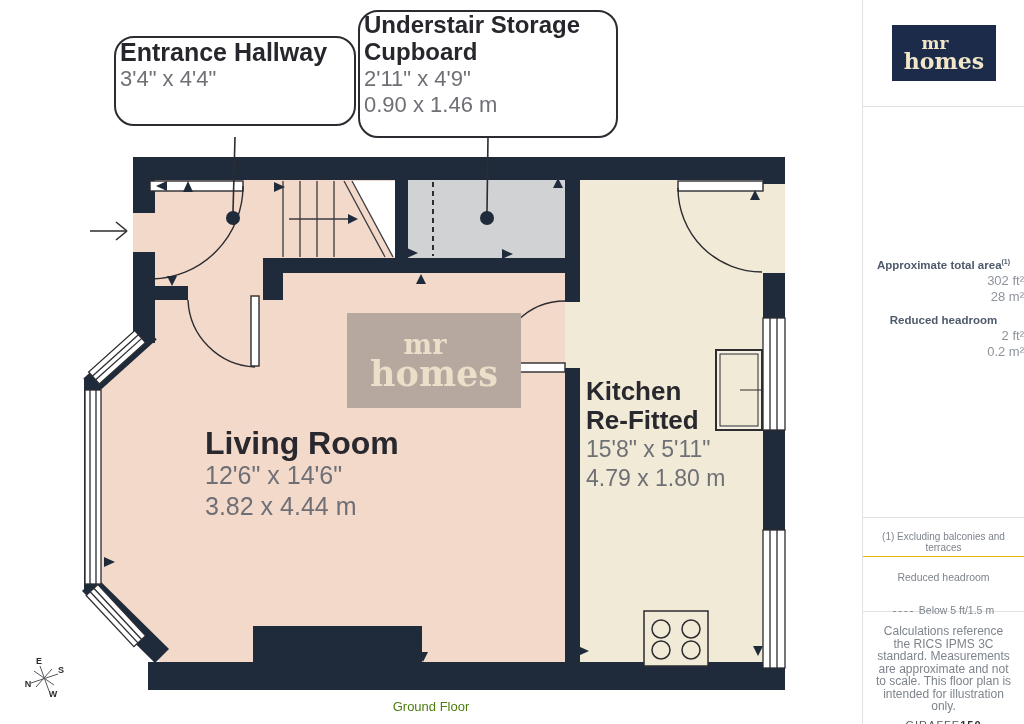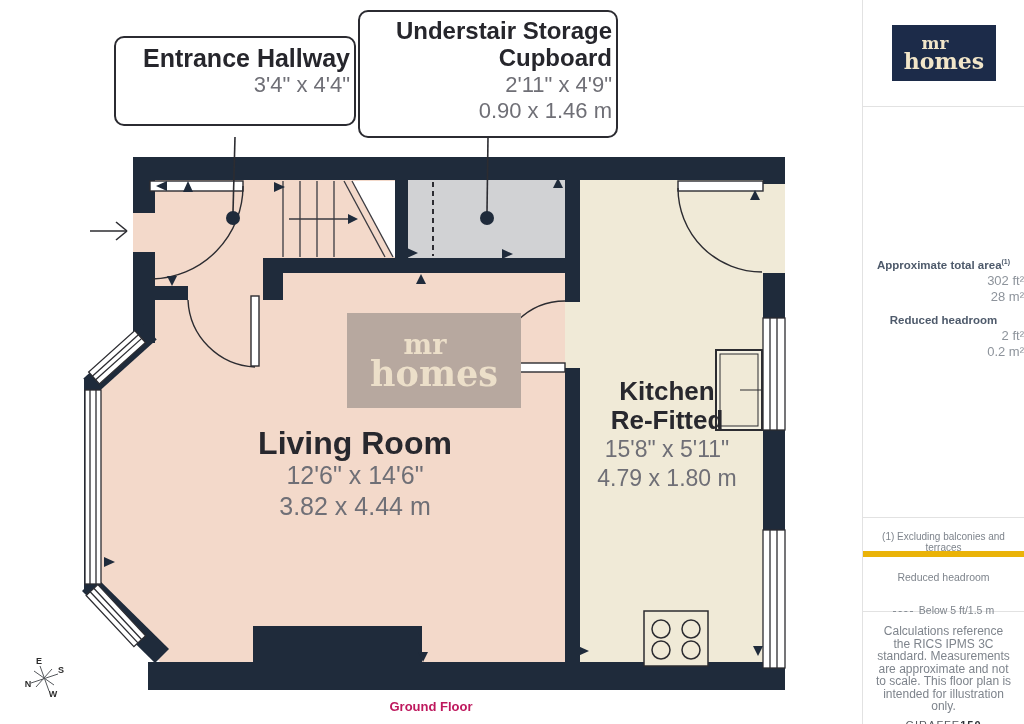--- a/index.html
+++ b/index.html
@@ -6,73 +6,73 @@
   .page{
     position:relative;width:1024px;height:724px;background:#ffffff;
     font-family:"Liberation Sans", sans-serif;overflow:hidden;
     outline:1px solid #e3e3e3;
   }
   
   .plan-svg{position:absolute;left:0;top:0;z-index:1;}
   
   .callout{
     position:absolute;z-index:3;background:#fff;border:2px solid #2b2b31;
-    border-radius:10px;text-align:right;padding:6px 4px;box-sizing:border-box;
+    border-radius:20px;text-align:left;padding:0 4px;box-sizing:border-box;
   }
   .callout .c-title{font-weight:bold;color:#26262c;line-height:1.12;}
   .callout .c-dim{color:#6f6f76;line-height:1.18;}
   .callout1{left:114px;top:36px;width:242px;height:90px;}
   .callout1 .c-title{font-size:25px;}
   .callout1 .c-dim{font-size:22px;}
   .callout2{left:358px;top:10px;width:260px;height:128px;}
   .callout2 .c-title{font-size:24px;}
   .callout2 .c-dim{font-size:22px;}
-  .room-label{position:absolute;z-index:2;text-align:center;}
+  .room-label{position:absolute;z-index:2;text-align:left;}
   .room-name{font-weight:bold;color:#28282e;}
   .room-dim{color:#6f6f76;}
   .living-label{left:205px;top:426px;width:300px;}
   .living-label .room-name{font-size:32px;line-height:34px;}
   .living-label .room-dim{font-size:25px;line-height:31px;}
   .living-label .room-dim:first-of-type{margin-top:6px;}
   .kitchen-label{left:586px;top:377px;width:162px;}
   .kitchen-label .room-name{font-size:26px;line-height:29px;}
   .kitchen-label .room-dim{font-size:23px;line-height:29px;}
   .kitchen-label .room-dim:first-of-type{margin-top:9px;}
   .watermark{
     position:absolute;z-index:2;left:347px;top:313px;width:174px;height:95px;
     background:#b7a89f;color:#ecdfc9;text-align:center;
     font-family:"DejaVu Serif", serif;font-weight:bold;
     display:flex;flex-direction:column;justify-content:center;
   }
   .watermark .wm1{font-size:27px;line-height:25px;transform:translateX(-9px);}
   .watermark .wm2{font-size:35px;line-height:33px;}
   .ground-floor{
     position:absolute;z-index:2;left:0;top:699px;width:862px;text-align:center;
-    font-size:13px;font-weight:bold;color:#be185d;
+    font-size:13px;font-weight:normal;color:#4d7c0f;
   }
   
   .sidebar{
     position:absolute;z-index:2;left:862px;top:0;width:162px;height:724px;
     border-left:1px solid #e2e2e2;box-sizing:border-box;background:#fff;
   }
   .sb-sec{position:absolute;left:0;width:100%;box-sizing:border-box;}
   .sb-logo-sec{top:0;height:107px;border-bottom:1px solid #e2e2e2;}
   .sb-logo{
     position:absolute;left:29px;top:25px;width:104px;height:56px;background:#1c2b49;
     color:#f2e6c9;font-family:"DejaVu Serif", serif;font-weight:bold;text-align:center;
     display:flex;flex-direction:column;justify-content:center;
   }
   .sb-logo .lg1{font-size:17px;line-height:15px;transform:translateX(-9px);}
   .sb-logo .lg2{font-size:22px;line-height:20px;}
   .sb-area-sec{top:107px;height:411px;border-bottom:1px solid #e2e2e2;text-align:center;padding-top:147px;}
   .sb-h{font-size:11.5px;font-weight:bold;color:#4e5a6b;line-height:15px;}
   .sb-h sup{font-size:7px;}
   .sb-v{font-size:13px;color:#8d939b;line-height:16px;text-align:right;}
   .sb-gap{height:8px;}
-  .sb-foot-sec{top:518px;height:39px;border-bottom:6px solid #eab308;text-align:center;}
+  .sb-foot-sec{top:518px;height:39px;border-bottom:1px solid #eab308;text-align:center;}
   .sb-foot{font-size:10px;color:#7e848c;padding-top:13px;}
   .sb-legend-sec{top:557px;height:55px;border-bottom:1px solid #e2e2e2;text-align:center;}
   .sb-legend-title{font-size:10.5px;color:#7e848c;padding-top:14px;}
   .sb-legend-row{font-size:10.5px;color:#7e848c;margin-top:21px;}
   .dash{display:inline-block;width:20px;height:0;border-top:1px dashed #8a9097;vertical-align:middle;margin-right:6px;}
   .sb-disc-sec{top:612px;height:112px;text-align:center;}
   .sb-disc{font-size:12px;color:#7e848c;line-height:12.5px;padding:13px 12px 0 12px;}
   .sb-brand{font-size:11px;color:#55595e;letter-spacing:1px;margin-top:6px;}
   .sb-brand b{color:#2f3338;}
 </style>

